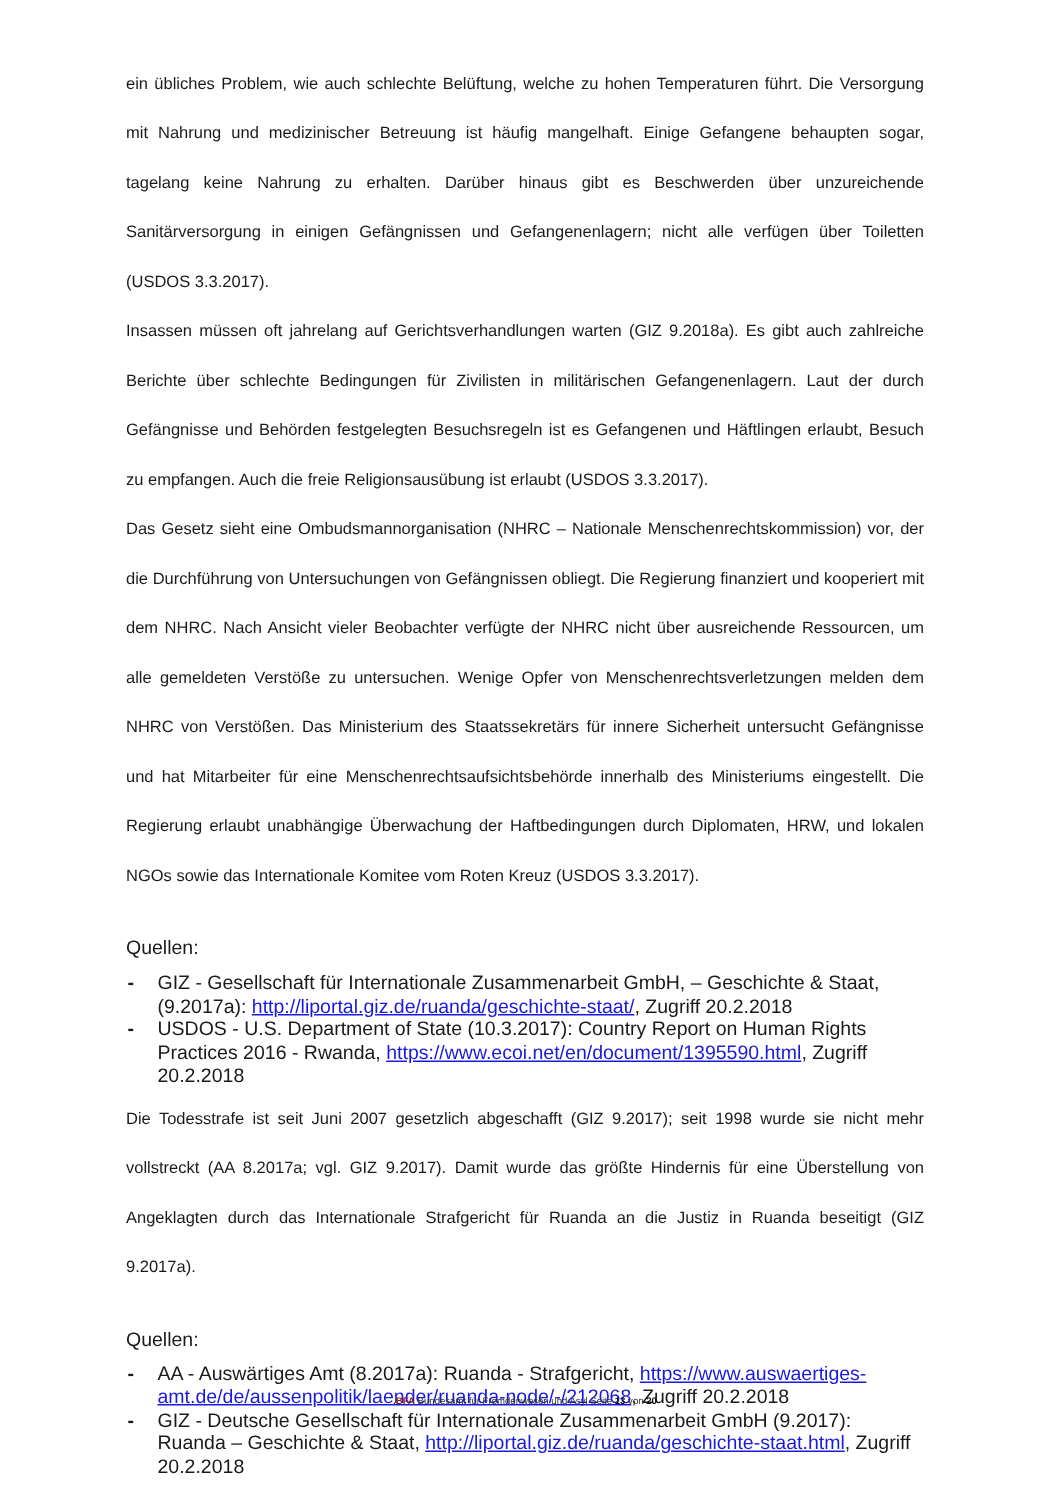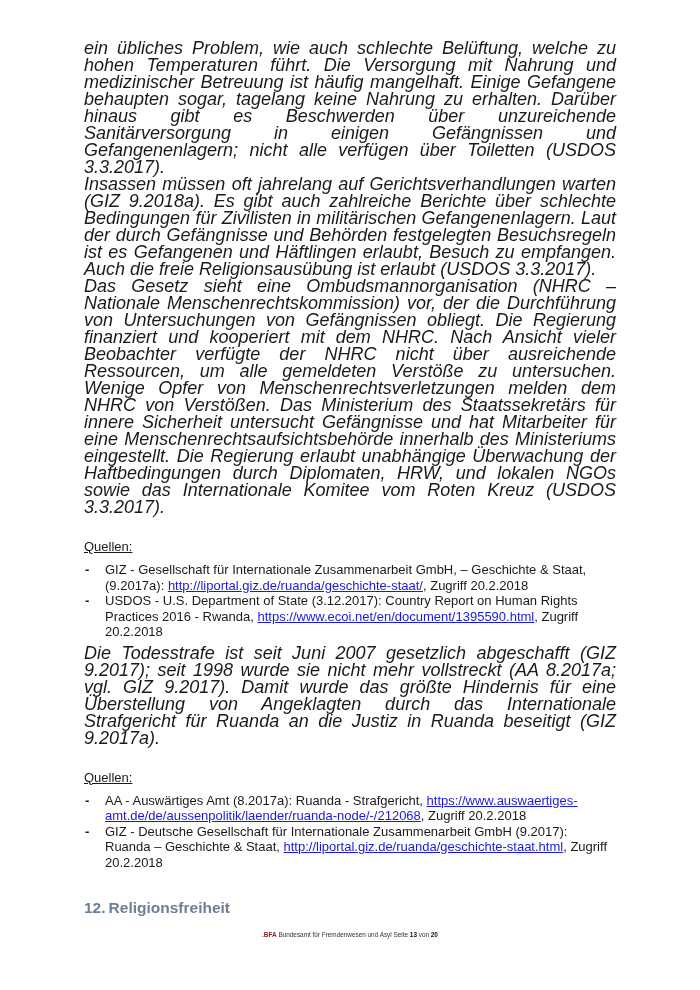--- a/index.html
+++ b/index.html
@@ -1,20 +1,20 @@
 <!DOCTYPE html>
 <html><head>
   <meta charset="utf-8">
   <style>
     html, body { margin: 0; padding: 0; background: #ffffff; }
     body { width: 700px; height: 990px; position: relative; overflow: hidden;
            font-family: "Liberation Sans", sans-serif; color: #1a1a1a; }
     .page { position: absolute; left: 84px; top: 40px; width: 532px; }
-    .para { font-size: 18px; line-height: 17px; text-align: justify; margin: 0; font-style: italic; }
-    .sources-label { font-size: 13px; text-decoration: underline; margin: 22px 0 6px 0; line-height: 18px; }
+    .para { font-size: 11px; line-height: 33px; text-align: justify; margin: 0; }
+    .sources-label { font-size: 13px; margin: 22px 0 6px 0; line-height: 18px; }
     ul.sources { list-style: none; margin: 0; padding: 0; }
     ul.sources li { position: relative; padding-left: 21px; font-size: 13px; line-height: 15.5px; margin: 0; }
     ul.sources li .bullet { position: absolute; left: 1px; top: 0; font-weight: bold; }
     a.link { color: #1a1adc; text-decoration: underline; text-align: center; }
     .heading { color: #6a8097; font-weight: bold; font-size: 15.5px; margin: 0; line-height: 20px; }
     .heading .num { margin-right: 3px; }
     .footer { position: absolute; top: 931px; left: 0; width: 700px; text-align: center;
               font-size: 6.4px; color: #333333; }
     .footer .bfa { color: #8b1e1e; font-weight: bold; }
     .footer b { color: #111; }
@@ -29,21 +29,21 @@
   <p class="para">Das Gesetz sieht eine Ombudsmannorganisation (NHRC – Nationale Menschenrechtskommission) vor, der die Durchführung von Untersuchungen von Gefängnissen obliegt. Die Regierung finanziert und kooperiert mit dem NHRC. Nach Ansicht vieler Beobachter verfügte der NHRC nicht über ausreichende Ressourcen, um alle gemeldeten Verstöße zu untersuchen. Wenige Opfer von Menschenrechtsverletzungen melden dem NHRC von Verstößen. Das Ministerium des Staatssekretärs für innere Sicherheit untersucht Gefängnisse und hat Mitarbeiter für eine Menschenrechtsaufsichtsbehörde innerhalb des Ministeriums eingestellt. Die Regierung erlaubt unabhängige Überwachung der Haftbedingungen durch Diplomaten, HRW, und lokalen NGOs sowie das Internationale Komitee vom Roten Kreuz (USDOS 3.3.2017).</p>
 
   <div class="sources-label">Quellen:</div>
   <ul class="sources">
     <li>
       <span class="bullet">-</span>
       <span>GIZ - Gesellschaft für Internationale Zusammenarbeit GmbH, – Geschichte &amp; Staat, (9.2017a): </span><a class="link" href="#">http://liportal.giz.de/ruanda/geschichte-staat/</a><span>, Zugriff 20.2.2018</span>
     </li>
     <li>
       <span class="bullet">-</span>
-      <span>USDOS - U.S. Department of State (3.12.2017): Country Report on Human Rights Practices 2016 - Rwanda, </span><a class="link" href="#">https://www.ecoi.net/en/document/1395590.html</a><span>, Zugriff 20.2.2018</span>
+      <span>USDOS - U.S. Department of State (10.3.2017): Country Report on Human Rights Practices 2016 - Rwanda, </span><a class="link" href="#">https://www.ecoi.net/en/document/1395590.html</a><span>, Zugriff 20.2.2018</span>
     </li>
   </ul>
 
 
   <p class="para" style="margin-top:5px;">Die Todesstrafe ist seit Juni 2007 gesetzlich abgeschafft (GIZ 9.2017); seit 1998 wurde sie nicht mehr vollstreckt (AA 8.2017a; vgl. GIZ 9.2017).  Damit wurde das größte Hindernis für eine Überstellung von Angeklagten durch das Internationale Strafgericht für Ruanda an die Justiz in Ruanda beseitigt (GIZ 9.2017a).</p>
 
   <div class="sources-label">Quellen:</div>
   <ul class="sources">
     <li>
       <span class="bullet">-</span>

